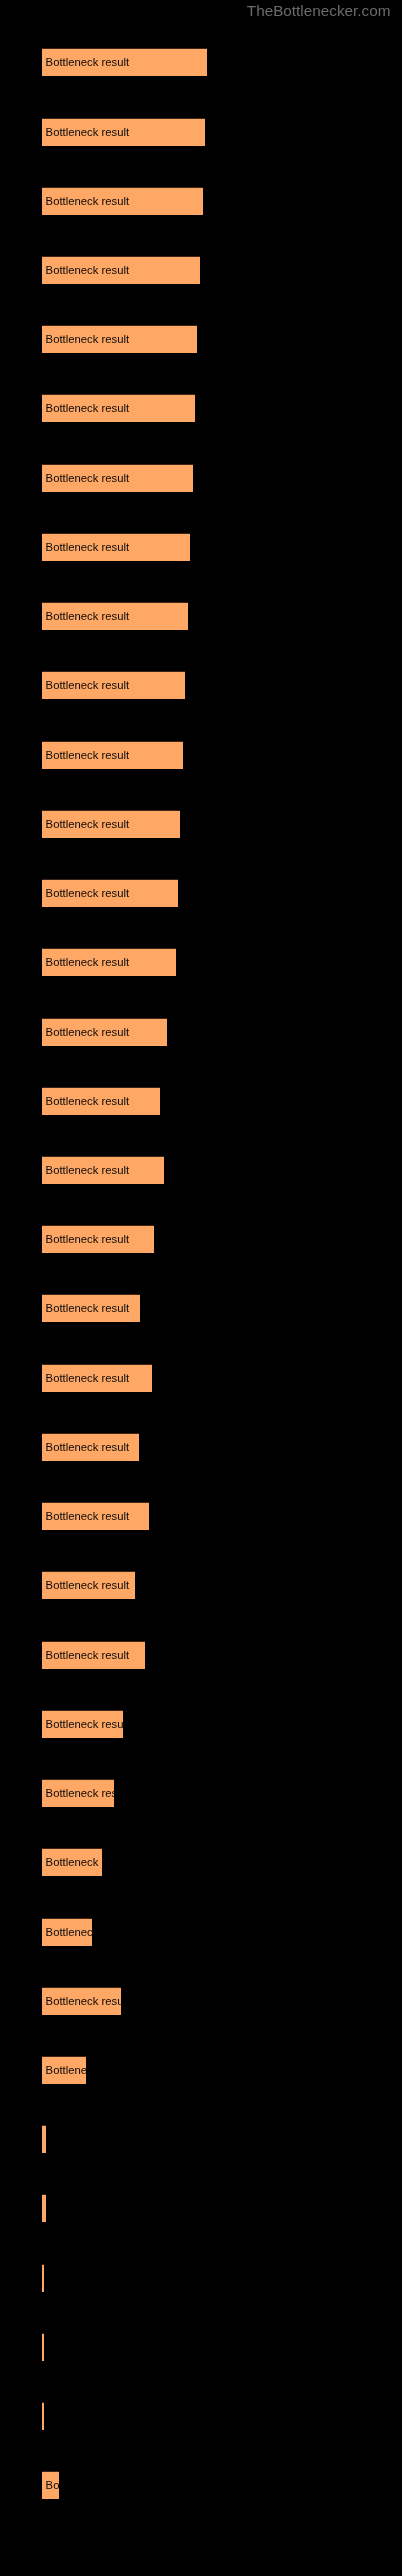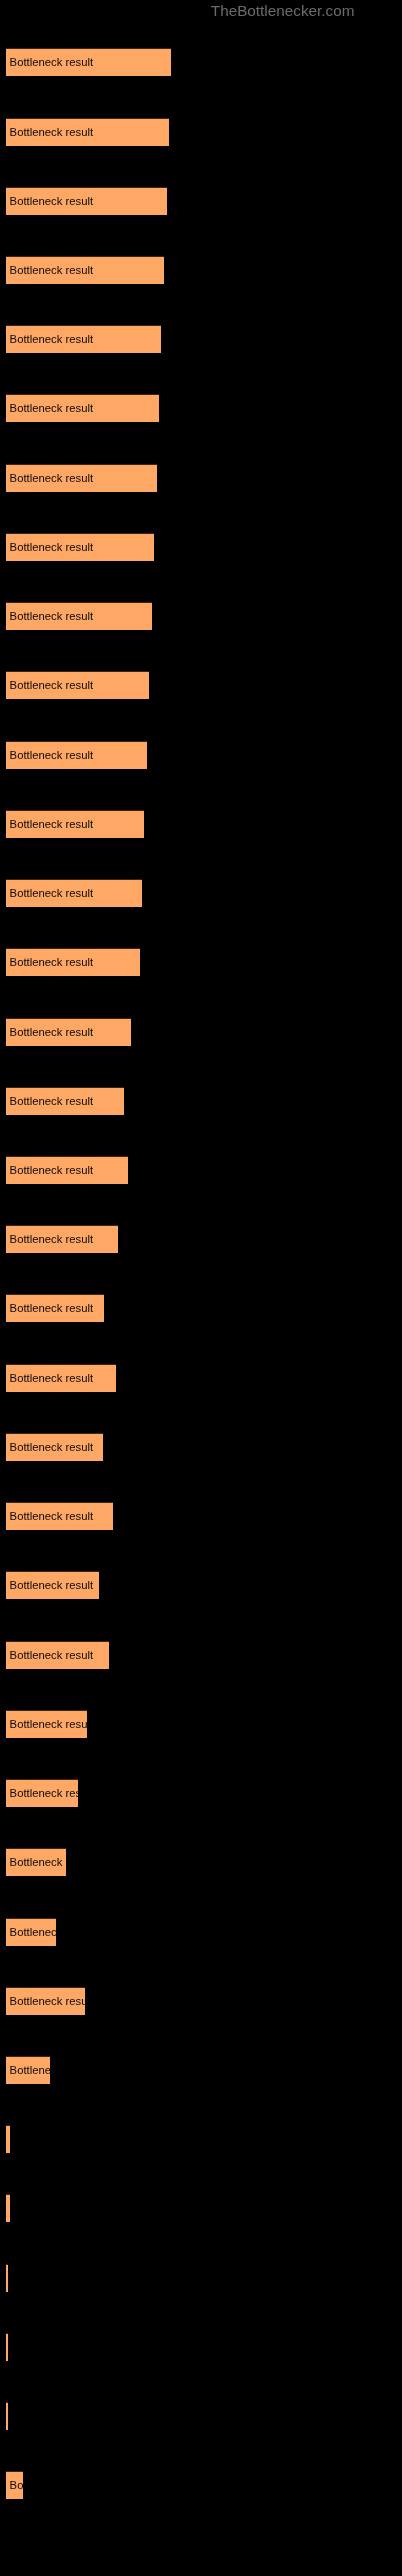--- a/index.html
+++ b/index.html
@@ -10,20 +10,21 @@
     background:#000000;
     font-family:"Liberation Sans", sans-serif;
     overflow:hidden;
     position:relative;
   }
   #chart-root{
     position:relative;
     width:365px;
     height:2576px;
     background:#000000;
+    margin-left:36px;
   }
   .site-title{
     position:absolute;
     top:1.6px;
     right:10.5px;
     color:#6b6b6b;
     font-size:15.3px;
     line-height:17.7px;
     letter-spacing:0px;
     white-space:nowrap;

